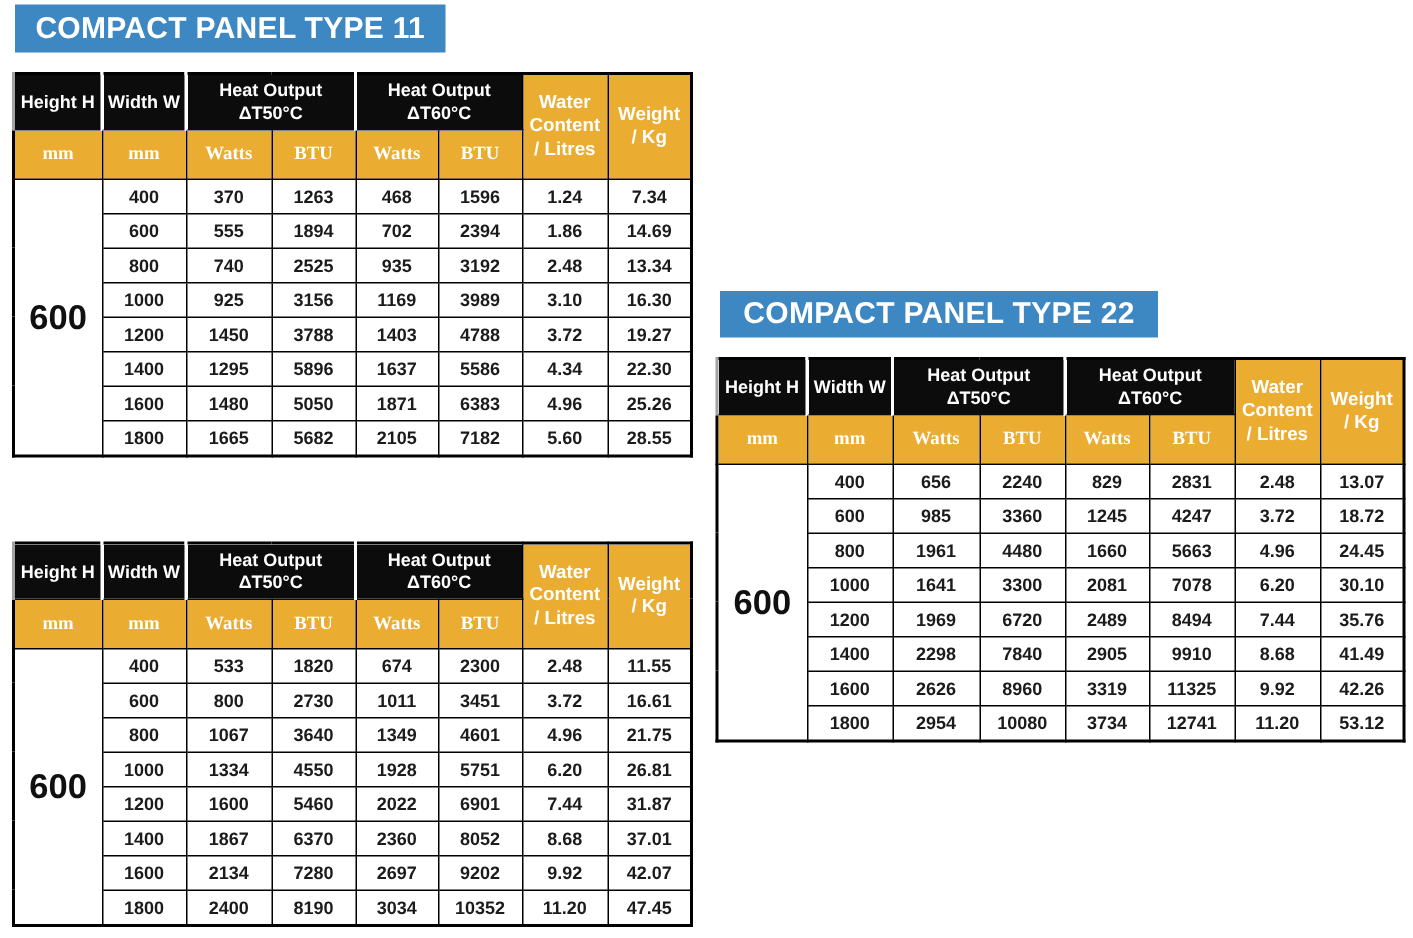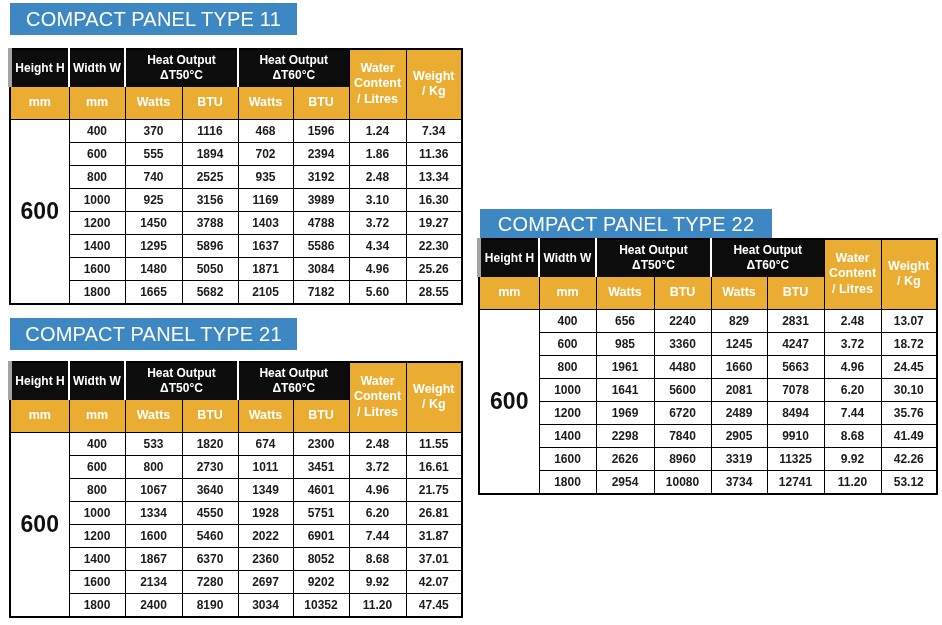--- a/index.html
+++ b/index.html
@@ -8,21 +8,21 @@
     width: 942px;
     height: 625px;
     background: #ffffff;
     overflow: hidden;
     font-family: "Liberation Sans", sans-serif;
   }
   .banner {
     position: absolute;
     background: #3d87c2;
     color: #ffffff;
-    font-weight: normal;
+    font-weight: bold;
     font-size: 20px;
     letter-spacing: 0.2px;
     display: flex;
     align-items: center;
     justify-content: center;
     white-space: nowrap;
   }
   .spec-table {
     position: absolute;
     border-collapse: collapse;
@@ -32,32 +32,32 @@
     border: 2px solid #000000;
   }
   .spec-table th, .spec-table td {
     border: 1px solid #000000;
     padding: 0;
     text-align: center;
     vertical-align: middle;
     overflow: hidden;
   }
   tr.r1 { height: 37px; }
-  tr.units { height: 33px; }
+  tr.units { height: 33px; font-family: Liberation Serif, serif; }
   th.blk {
     background: #0c0c0c;
     color: #ffffff;
     font-size: 12px;
     font-weight: bold;
     white-space: pre-line;
     line-height: 1.2;
     border-left: 2px solid #ffffff;
     border-bottom: 1px solid #0c0c0c;
   }
-  th.blk.first { border-left: 4px solid #a3a3a3; }
+  th.blk.first { border-left: 2px solid #a3a3a3; }
   th.gld {
     background: #eaad31;
     color: #ffffff;
     font-size: 12.5px;
     font-weight: bold;
     white-space: pre-line;
     line-height: 1.25;
   }
   tbody td {
     height: 22px;
@@ -112,34 +112,34 @@
         <th class="gld">BTU</th>
         <th class="gld">Watts</th>
         <th class="gld">BTU</th>
       </tr>
     </thead>
     <tbody>
         <tr>
           <td class="hcell" rowspan="8">600</td>
           <td>400</td>
           <td>370</td>
-          <td>1116</td>
+          <td>1263</td>
           <td>468</td>
           <td>1596</td>
           <td>1.24</td>
           <td>7.34</td>
         </tr>
         <tr>
           <td>600</td>
           <td>555</td>
           <td>1894</td>
           <td>702</td>
           <td>2394</td>
           <td>1.86</td>
-          <td>11.36</td>
+          <td>14.69</td>
         </tr>
         <tr>
           <td>800</td>
           <td>740</td>
           <td>2525</td>
           <td>935</td>
           <td>3192</td>
           <td>2.48</td>
           <td>13.34</td>
         </tr>
@@ -168,37 +168,36 @@
           <td>1637</td>
           <td>5586</td>
           <td>4.34</td>
           <td>22.30</td>
         </tr>
         <tr>
           <td>1600</td>
           <td>1480</td>
           <td>5050</td>
           <td>1871</td>
-          <td>3084</td>
+          <td>6383</td>
           <td>4.96</td>
           <td>25.26</td>
         </tr>
         <tr>
           <td>1800</td>
           <td>1665</td>
           <td>5682</td>
           <td>2105</td>
           <td>7182</td>
           <td>5.60</td>
           <td>28.55</td>
         </tr>
       </tbody>
   </table>
 
-  <div class="banner" style="left:10px; top:318px; width:287px; height:32px;">COMPACT PANEL TYPE 21</div>
 
   <table class="spec-table" style="left:8px; top:361px;">
     <colgroup>
       <col style="width:59px">
         <col style="width:56px">
         <col style="width:57px">
         <col style="width:56px">
       <col style="width:55px">
         <col style="width:56px">
         <col style="width:57px">
@@ -297,21 +296,21 @@
           <td>2400</td>
           <td>8190</td>
           <td>3034</td>
           <td>10352</td>
           <td>11.20</td>
           <td>47.45</td>
         </tr>
       </tbody>
   </table>
 
-  <div class="banner" style="left:480px; top:194px; width:292px; height:31px;margin-top:15px;">COMPACT PANEL TYPE 22</div>
+  <div class="banner" style="left:480px; top:194px; width:292px; height:31px;">COMPACT PANEL TYPE 22</div>
 
   <table class="spec-table" style="left:477px; top:238px; width:458px;">
     <colgroup>
       <col style="width:60px">
         <col style="width:57px">
         <col style="width:58px">
         <col style="width:57px">
       <col style="width:56px">
         <col style="width:57px">
         <col style="width:57px">
@@ -365,21 +364,21 @@
           <td>1961</td>
           <td>4480</td>
           <td>1660</td>
           <td>5663</td>
           <td>4.96</td>
           <td>24.45</td>
         </tr>
         <tr>
           <td>1000</td>
           <td>1641</td>
-          <td>5600</td>
+          <td>3300</td>
           <td>2081</td>
           <td>7078</td>
           <td>6.20</td>
           <td>30.10</td>
         </tr>
         <tr>
           <td>1200</td>
           <td>1969</td>
           <td>6720</td>
           <td>2489</td>

